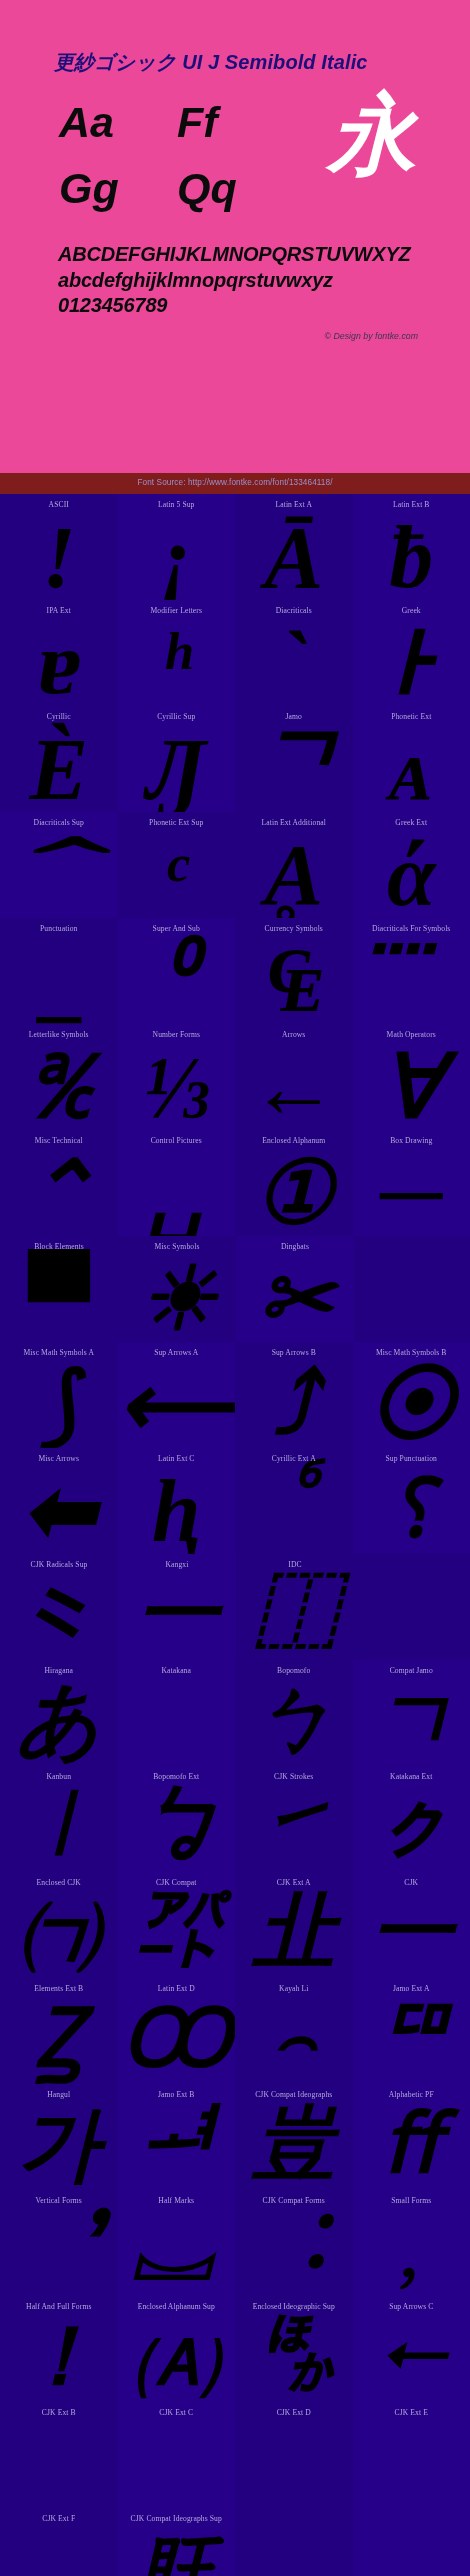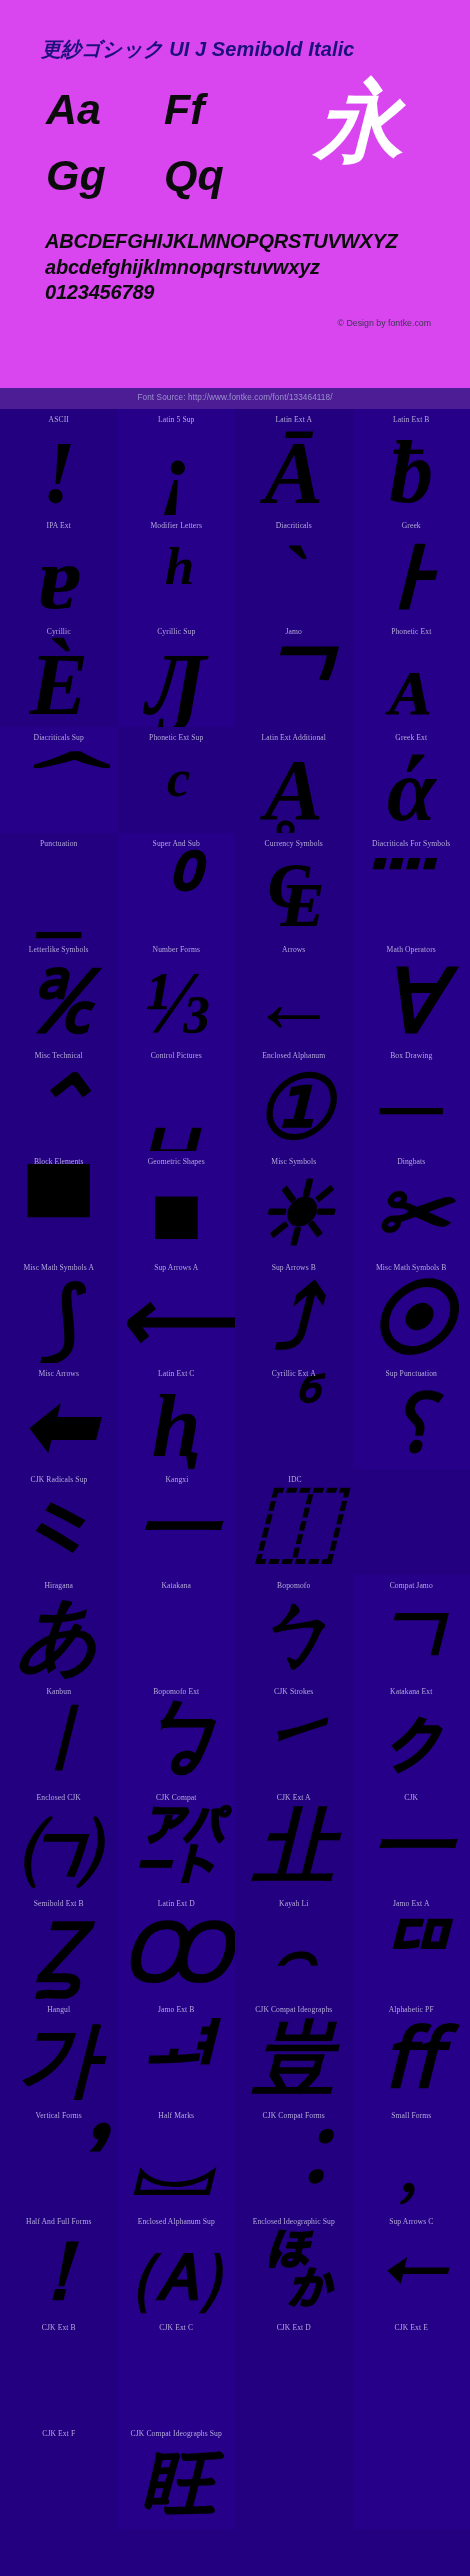--- a/index.html
+++ b/index.html
@@ -6,24 +6,24 @@
   body {
     width:470px;
     background:#230080;
     font-family:"Liberation Sans", sans-serif;
     -webkit-font-smoothing:antialiased;
   }
 
   
   .header {
     position:relative;
-    background:#d946ef;
-    padding:5px;
+    background:#ec4899;
+    padding:18px;
     overflow:hidden;
-    height:388px;
+    height:473px;
     box-sizing:border-box;
   }
   .font-title {
     font-size:20px;
     font-weight:bold;
     font-style:italic;
     color:#1b0f7a;
     padding:31px 0 0 36px;
     letter-spacing:0.1px;
     white-space:nowrap;
@@ -67,23 +67,24 @@
     color:#0b0b0b;
     letter-spacing:-0.2px;
     line-height:1.28;
     white-space:nowrap;
   }
   .credit {
     text-align:right;
     padding:11.8px 34px 0 0;
     font-size:8.8px;
     color:#3c3552;
+    font-style:italic;
   }
   .source-bar {
-    background:#4c1d95;
+    background:#7f1d1d;
     color:#9a91cf;
     font-size:8.2px;
     text-align:center;
     padding:5.3px 0 6.5px 0;
     letter-spacing:0.1px;
   }
 
   
   .blocks {
     background:#230080;
@@ -290,24 +291,20 @@
       <div class="block-cell band">
         <div class="block-label">Box Drawing</div>
         <div class="block-glyph">─</div>
       </div>
     </div>
     <div class="block-row">
       <div class="block-cell">
         <div class="block-label">Block Elements</div>
         <div class="block-glyph">▀</div>
       </div>
-      <div class="block-cell band">
-        <div class="block-label">Geometric Shapes</div>
-        <div class="block-glyph">■</div>
-      </div>
       <div class="block-cell">
         <div class="block-label">Misc Symbols</div>
         <div class="block-glyph">☀</div>
       </div>
       <div class="block-cell band">
         <div class="block-label">Dingbats</div>
         <div class="block-glyph">✂</div>
       </div>
     </div>
     <div class="block-row">
@@ -409,21 +406,21 @@
         <div class="block-label">CJK Ext A</div>
         <div class="block-glyph wide">㐀</div>
       </div>
       <div class="block-cell band">
         <div class="block-label">CJK</div>
         <div class="block-glyph wide">一</div>
       </div>
     </div>
     <div class="block-row">
       <div class="block-cell">
-        <div class="block-label">Semibold Ext B</div>
+        <div class="block-label">Elements Ext B</div>
         <div class="block-glyph wide">Ꙁ</div>
       </div>
       <div class="block-cell band">
         <div class="block-label">Latin Ext D</div>
         <div class="block-glyph wide">Ꝏ</div>
       </div>
       <div class="block-cell">
         <div class="block-label">Kayah Li</div>
         <div class="block-glyph wide">꤮</div>
       </div>

